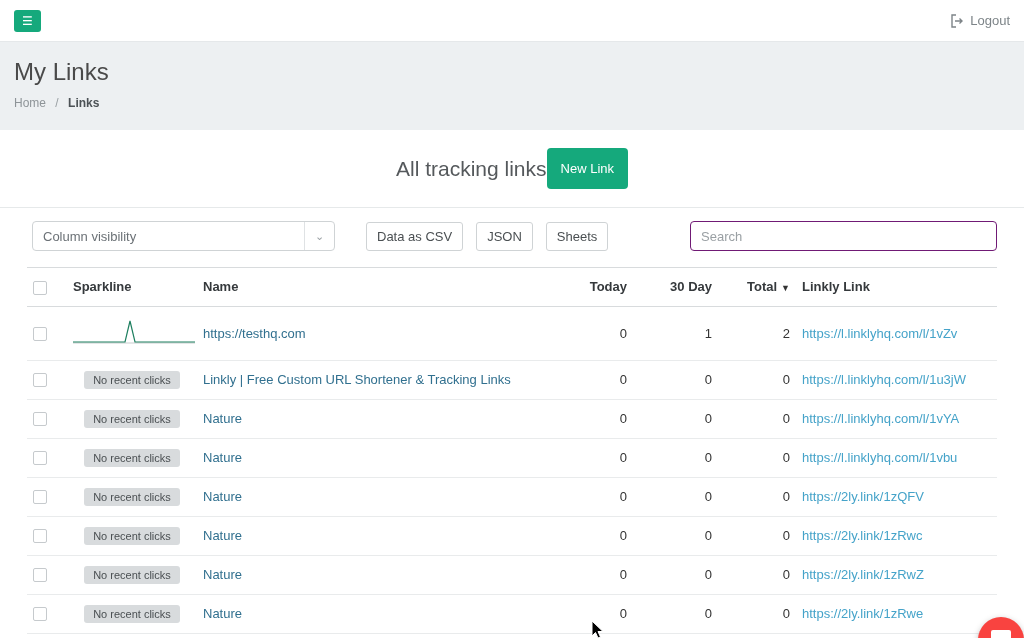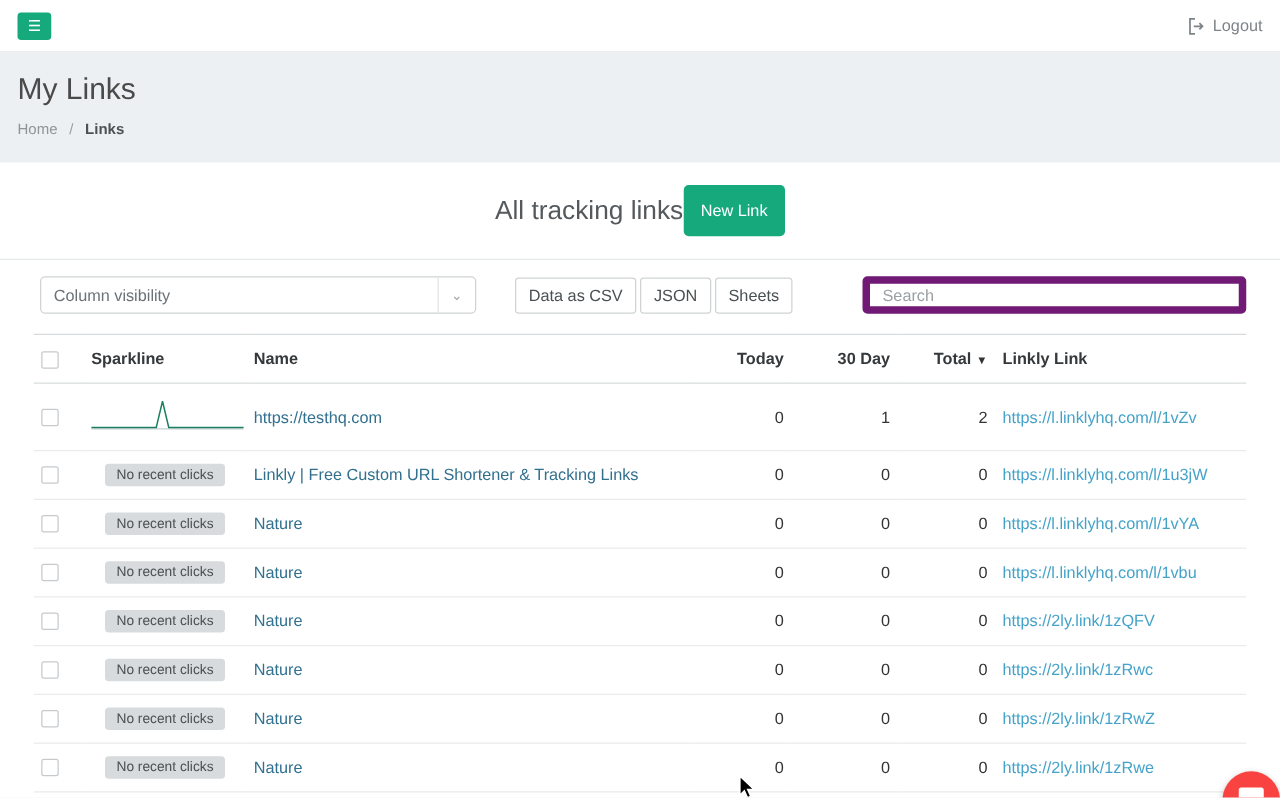--- a/index.html
+++ b/index.html
@@ -41,37 +41,37 @@
   .card-title { font-size:21px; font-weight:400; color:#55595c; }
   .new-link-btn {
     background:#15a97c; color:#ffffff; border:none; border-radius:4px;
     font-size:13px; padding:13px 14px; cursor:pointer; font-family:inherit;
   }
   
   .controls {
     display:flex; align-items:center; padding:13px 27px 16px 32px;
   }
   .col-vis-select {
-    width:349px; height:30px; border:1px solid #cfd3d5; border-radius:4px;
+    width:303px; height:30px; border:1px solid #cfd3d5; border-radius:4px;
     display:flex; align-items:center; justify-content:space-between;
     font-size:13px; color:#6b7176; cursor:pointer; background:#fff;
   }
   .col-vis-select .sel-label { padding-left:10px; }
   .col-vis-select .sel-caret {
     width:30px; height:100%; border-left:1px solid #dfe2e4;
     display:flex; align-items:center; justify-content:center; color:#9aa0a4; font-size:11px;
   }
-  .export-group { display:flex; gap:3px; margin-left:31px; }
+  .export-group { display:flex; gap:13px; margin-left:31px; }
   .export-btn {
     background:#ffffff; border:1px solid #cfd3d5; border-radius:3px;
     font-size:13px; color:#4a4f52; padding:6px 10px; cursor:pointer; font-family:inherit;
   }
   .search-wrap { margin-left:auto; }
   .search-input {
-    width:307px; height:30px; border:6px solid #701a75; border-radius:4px;
+    width:307px; height:30px; border:1px solid #701a75; border-radius:4px;
     font-size:13px; padding:0 10px; color:#4a4a4a; font-family:inherit;
   }
   .search-input::placeholder { color:#9aa0a4; }
   
   .table-wrap { padding:0 27px; }
   table { width:970px; border-collapse:collapse; table-layout:fixed; }
   col.c-check { width:40px; }
   col.c-spark { width:130px; }
   col.c-name  { width:356px; }
   col.c-today { width:80px; }

